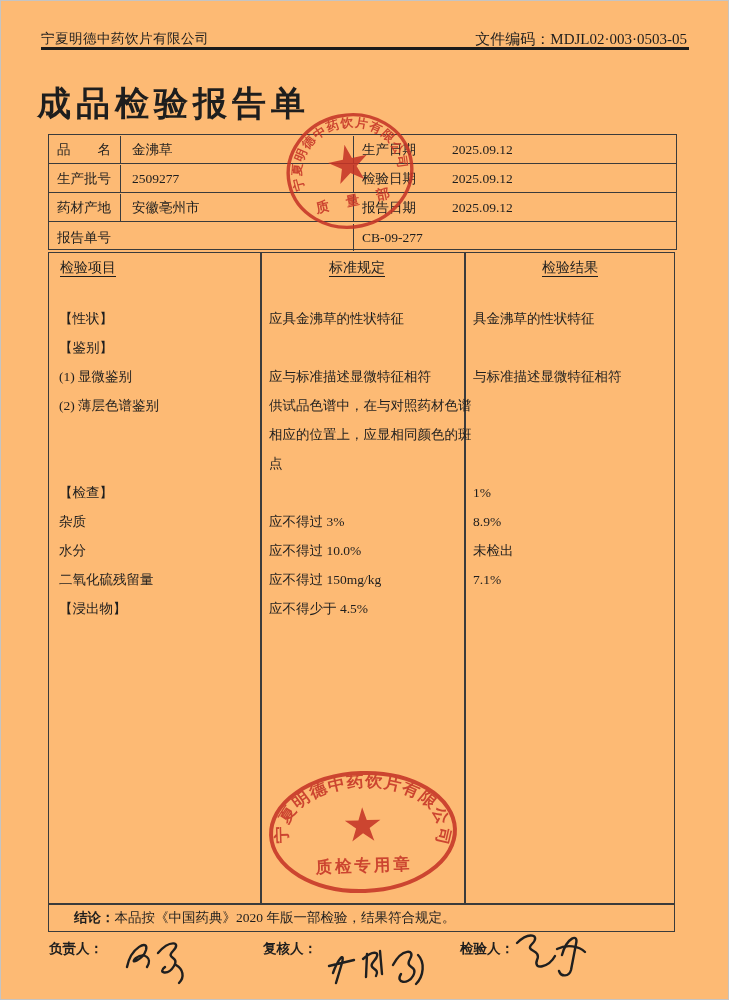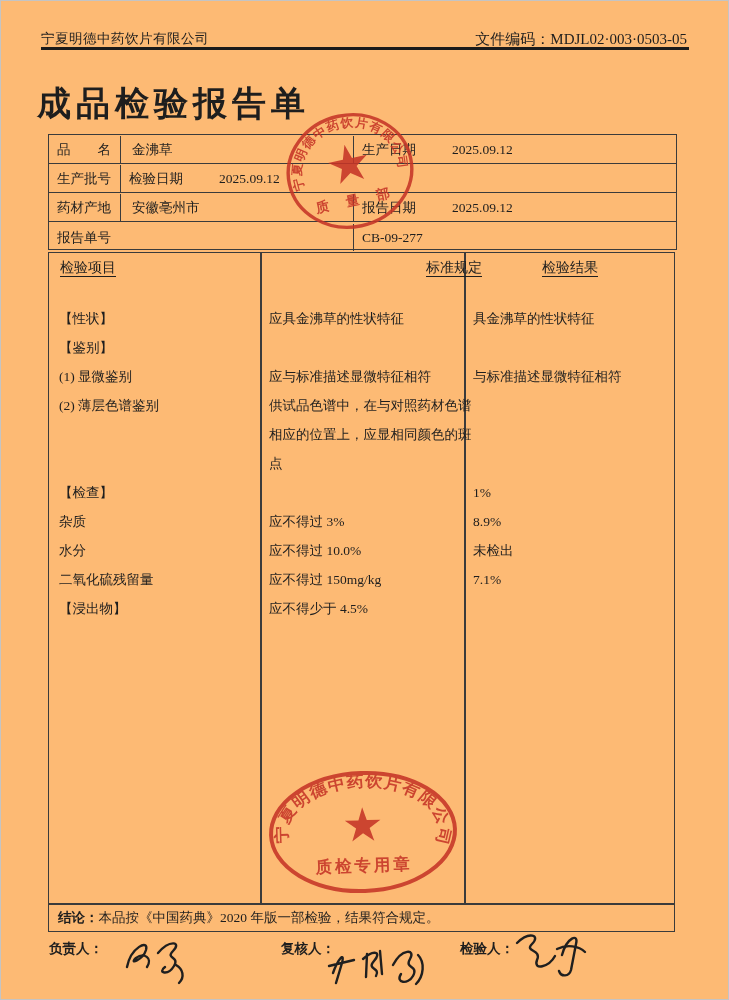--- a/index.html
+++ b/index.html
@@ -25,33 +25,33 @@
   .c-value{width:233px;border-right:1.5px solid #3b3b3b;padding-left:11px;}
   .c-datelabel{width:96px;padding-left:8px;}
   .c-date{flex:1;padding-left:2px;}
   .c-reportlabel{width:305px;border-right:1.5px solid #3b3b3b;padding-left:8px;}
   
   #inspection-table{left:47px;top:251px;width:627px;height:652px;border:1.6px solid #3b3b3b;box-sizing:border-box;}
   .vline{position:absolute;top:0;bottom:0;width:1.6px;background:#3b3b3b;}
   #vline-1{left:211px;} #vline-2{left:415px;}
   .thead{position:absolute;top:6px;font-size:14px;text-decoration:underline;text-underline-offset:4px;white-space:nowrap;}
   #th-item{left:11px;}
-  #th-standard{left:211px;width:194px;text-align:right;padding-left:28px;}
+  #th-standard{left:211px;width:194px;text-align:center;}
   #th-result{left:415px;width:212px;text-align:center;}
   .t2col{position:absolute;top:51px;font-size:13.5px;}
   #items-col{left:10px;width:196px;}
   #standard-col{left:220px;width:192px;}
   #result-col{left:424px;width:200px;}
   .tline{height:29px;line-height:29px;white-space:nowrap;}
   
   #conclusion-box{left:47px;top:903px;width:627px;height:28px;border:1.6px solid #3b3b3b;box-sizing:border-box;line-height:25px;font-size:13.5px;padding-left:9px;white-space:nowrap;}
-  #conclusion-label{font-weight:bold;}
+  #conclusion-label{font-weight:bold;margin-left:16px;}
   
   .sig-label{top:939px;font-size:13.5px;font-weight:bold;white-space:nowrap;}
-  #label-responsible{left:48px;} #label-reviewer{left:280px;} #label-inspector{left:459px;}
+  #label-responsible{left:48px;} #label-reviewer{left:262px;} #label-inspector{left:459px;}
   .sig-svg{position:absolute;pointer-events:none;}
   
   .stamp{position:absolute;z-index:5;pointer-events:none;opacity:.88;}
 </style>
 </head>
 <body>
 
 <div id="page">
 
   <div class="abs" id="company-name">宁夏明德中药饮片有限公司</div>
@@ -62,20 +62,21 @@
 
   <div class="abs" id="info-table">
     <div class="irow bb">
       <div class="cell c-label">品　　名</div>
       <div class="cell c-value">金沸草</div>
       <div class="cell c-datelabel">生产日期</div>
       <div class="cell c-date">2025.09.12</div>
     </div>
     <div class="irow bb">
       <div class="cell c-label">生产批号</div>
+      <div class="cell c-value">2509277</div>
       <div class="cell c-datelabel">检验日期</div>
       <div class="cell c-date">2025.09.12</div>
     </div>
     <div class="irow bb">
       <div class="cell c-label">药材产地</div>
       <div class="cell c-value">安徽亳州市</div>
       <div class="cell c-datelabel">报告日期</div>
       <div class="cell c-date">2025.09.12</div>
     </div>
     <div class="irow">

